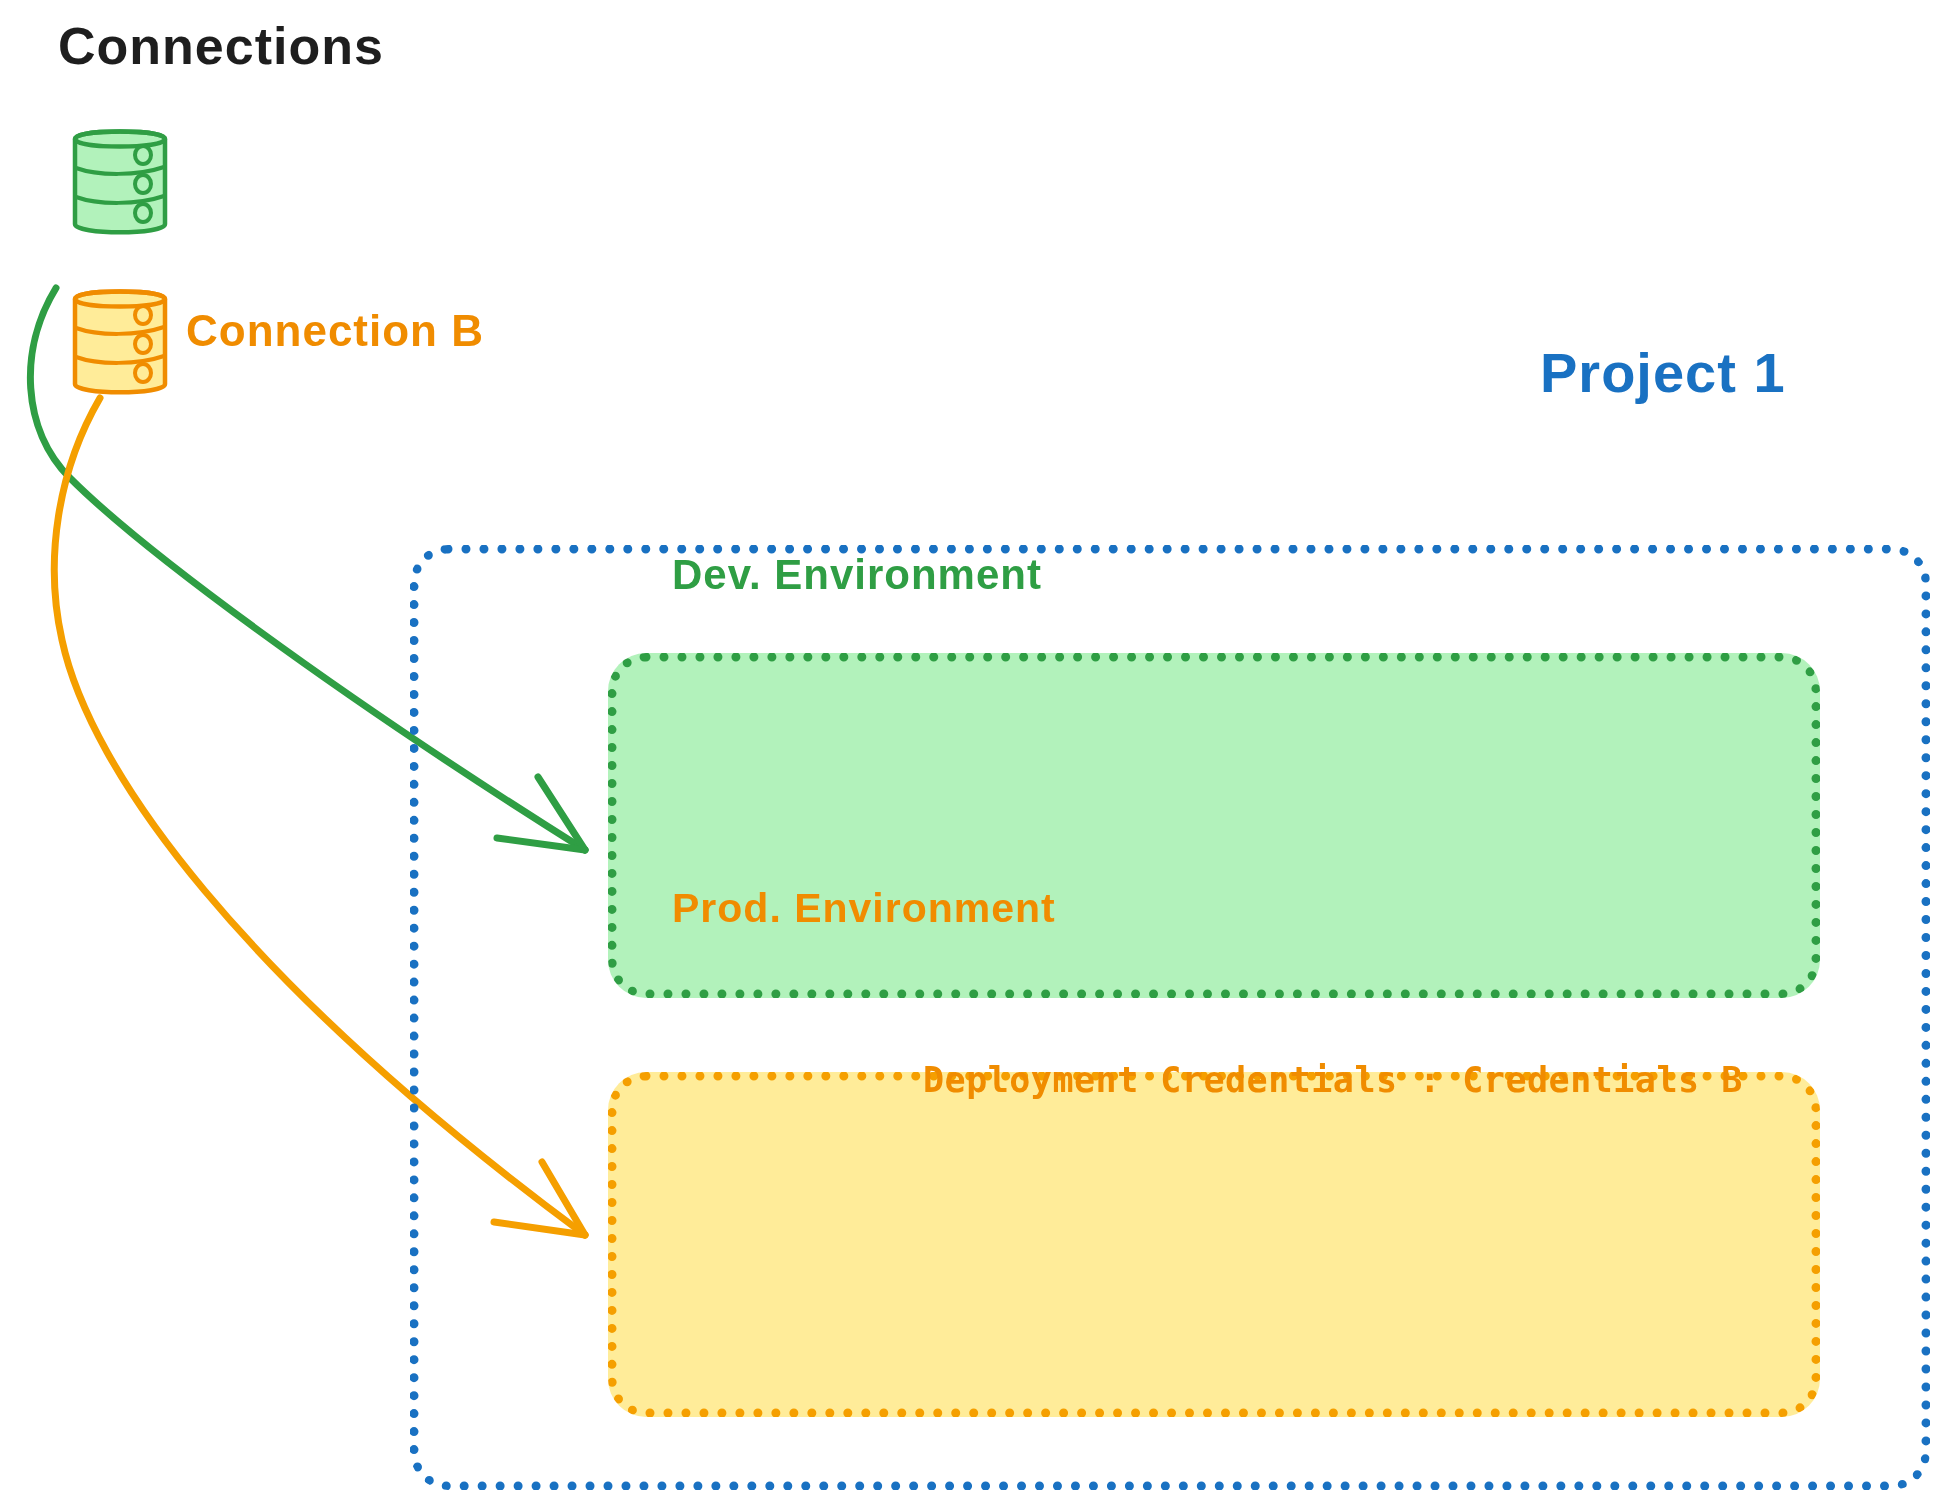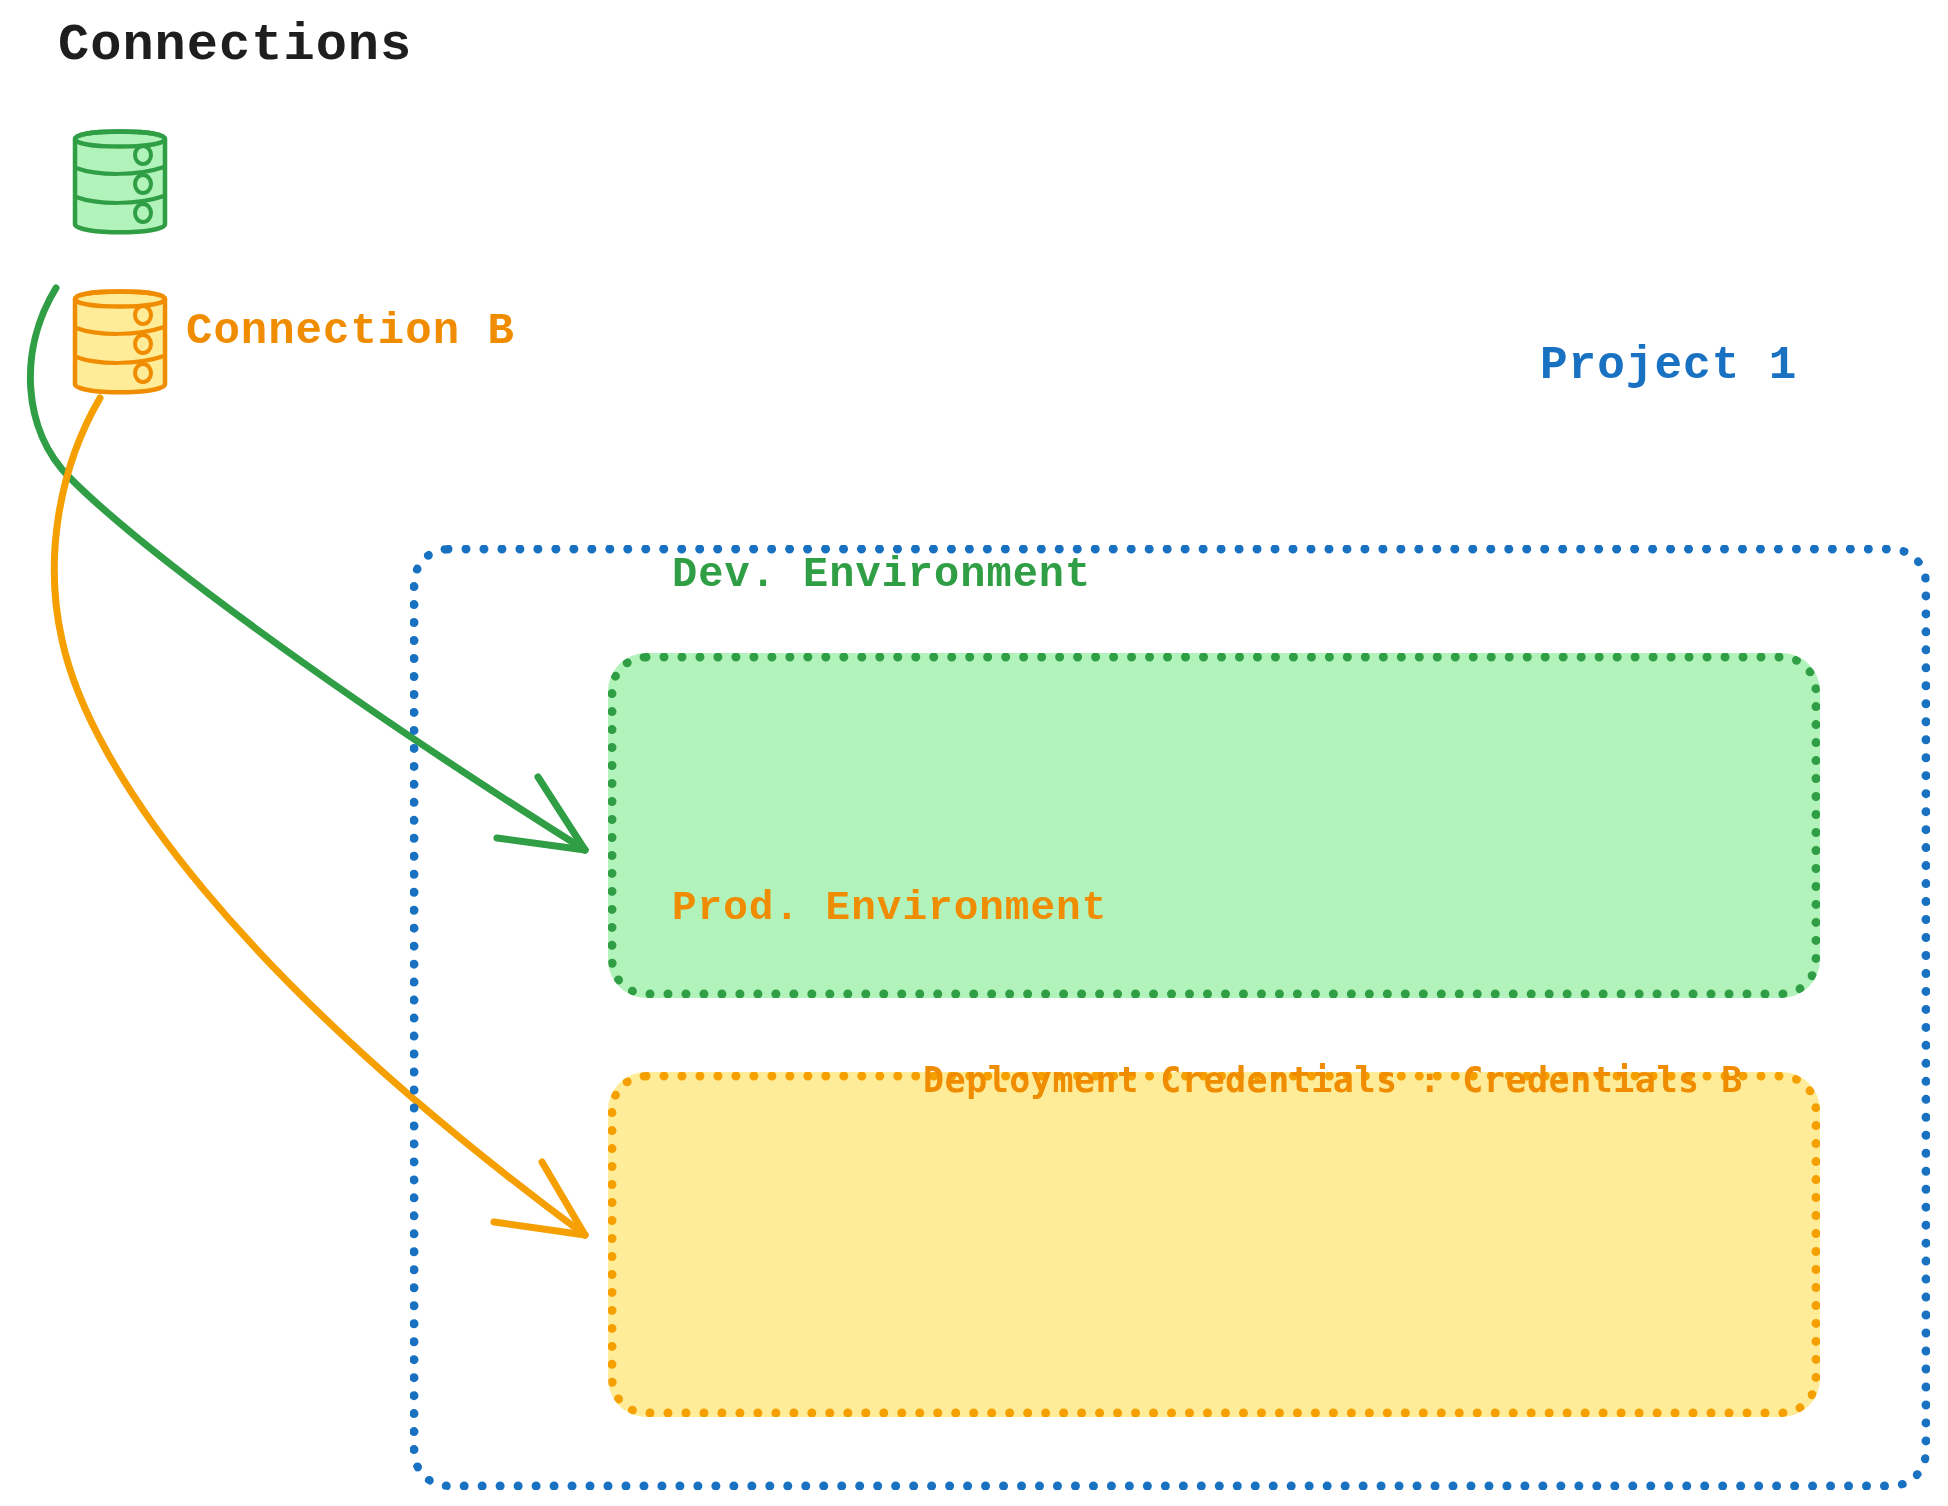--- a/index.html
+++ b/index.html
@@ -24,21 +24,21 @@
   svg.layer {
     position: absolute;
     left: 0;
     top: 0;
     width: 1948px;
     height: 1506px;
     overflow: visible;
   }
   
   .hand {
-    font-family: Liberation Mono, monospace;
+    font-family: Liberation Sans, sans-serif;
     font-weight: 700;
     letter-spacing: 1px;
   }
   .mono {
     font-family: "DejaVu Sans Mono", monospace;
     font-weight: 700;
     letter-spacing: 0.5px;
   }
   .txt-heading {
     position: absolute;
@@ -58,21 +58,21 @@
   }
   #label-conn-b {
     left: 186px;
     top: 306px;
     font-size: 44px;
     color: #f08c00;
   }
   #label-project {
     left: 1540px;
     top: 340px;
-    font-size: 46px;
+    font-size: 56px;
     color: #1971c2;
   }
   #label-dev-env {
     left: 672px;
     top: 551px;
     font-size: 42px;
     color: #2f9e44;
   }
   #label-prod-env {
     left: 672px;

